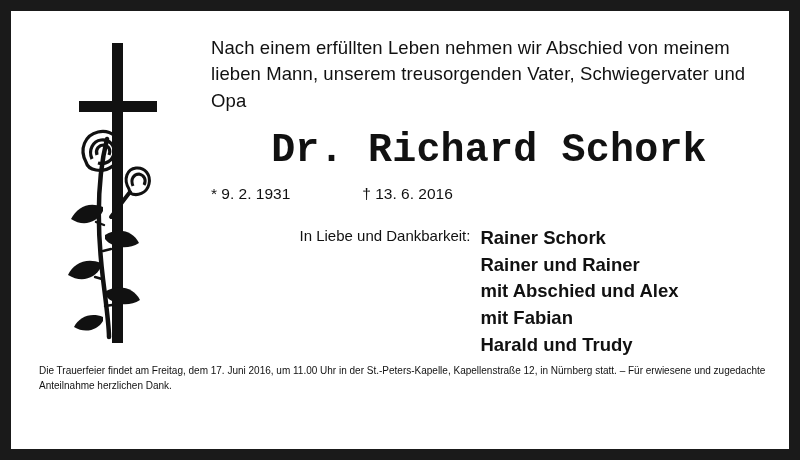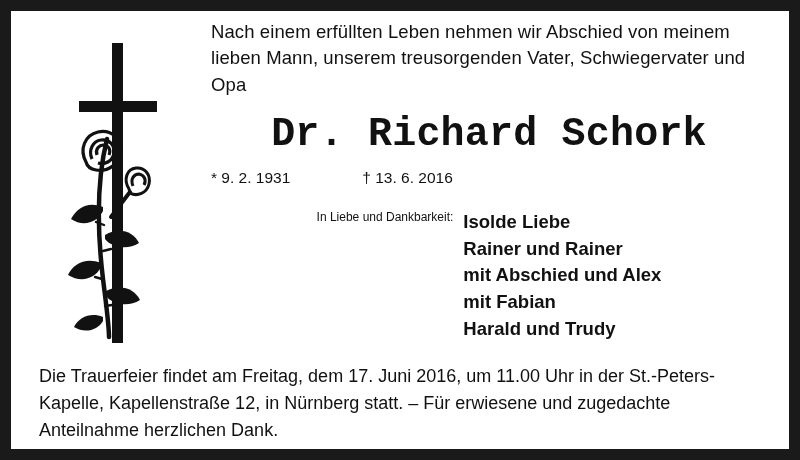--- a/index.html
+++ b/index.html
@@ -37,21 +37,21 @@
     top: 18px;
     width: 150px;
     height: 330px;
   }
   .emblem svg { display: block; }
 
   
   .content {
     position: absolute;
     left: 200px;
-    top: 8px;
+    top: 24px;
     right: 22px;
   }
   .intro {
     font-size: 18.5px;
     line-height: 1.42;
     text-align: left;
     letter-spacing: 0.1px;
   }
   .name {
     margin-top: 14px;
@@ -70,38 +70,38 @@
     font-size: 15.5px;
   }
   .dedication {
     margin-top: 22px;
     display: flex;
     justify-content: center;
     align-items: flex-start;
     gap: 10px;
   }
   .ded-label {
-    font-size: 12px;
+    font-size: 15px;
     line-height: 1.45;
     padding-top: 0px;
     white-space: nowrap;
   }
   .ded-names {
     font-size: 18.5px;
     font-weight: bold;
     line-height: 1.45;
   }
   .ded-names div { white-space: nowrap; }
 
   .footer {
     position: absolute;
     left: 28px;
     right: 22px;
     top: 352px;
-    font-size: 18px;
+    font-size: 10px;
     line-height: 1.5;
     text-align: left;
   }
 </style>
 </head>
 <body>
 
 <div class="obituary">
   <div class="inner">
 
@@ -148,21 +148,21 @@
       <div class="name">Dr. Richard Schork</div>
 
       <div class="dates">
         <span>* 9. 2. 1931</span>
         <span>† 13. 6. 2016</span>
       </div>
 
       <div class="dedication">
         <div class="ded-label">In Liebe und Dankbarkeit:</div>
         <div class="ded-names">
-          <div>Isolde Liebe</div>
+          <div>Rainer Schork</div>
           <div>Rainer und Rainer</div>
           <div>mit Abschied und Alex</div>
           <div>mit Fabian</div>
           <div>Harald und Trudy</div>
         </div>
       </div>
     </div>
 
     <div class="footer">Die Trauerfeier findet am Freitag, dem 17. Juni 2016, um 11.00 Uhr in der St.-Peters-Kapelle, Kapellenstraße 12, in Nürnberg statt. – Für erwiesene und zugedachte Anteilnahme herzlichen Dank.</div>
 

